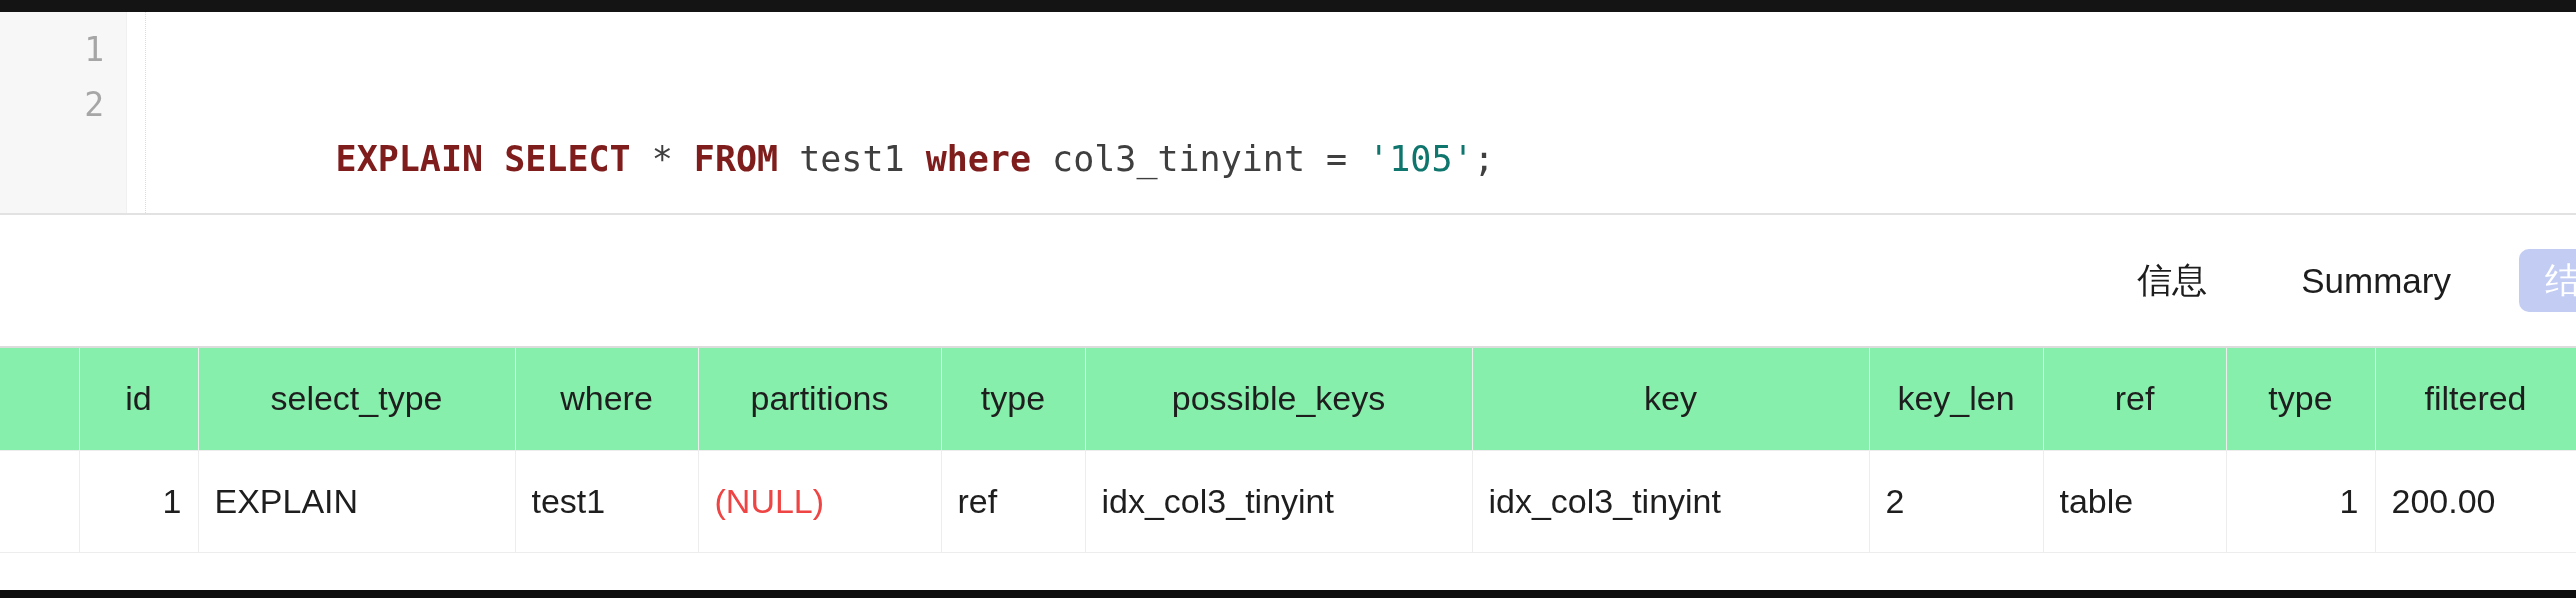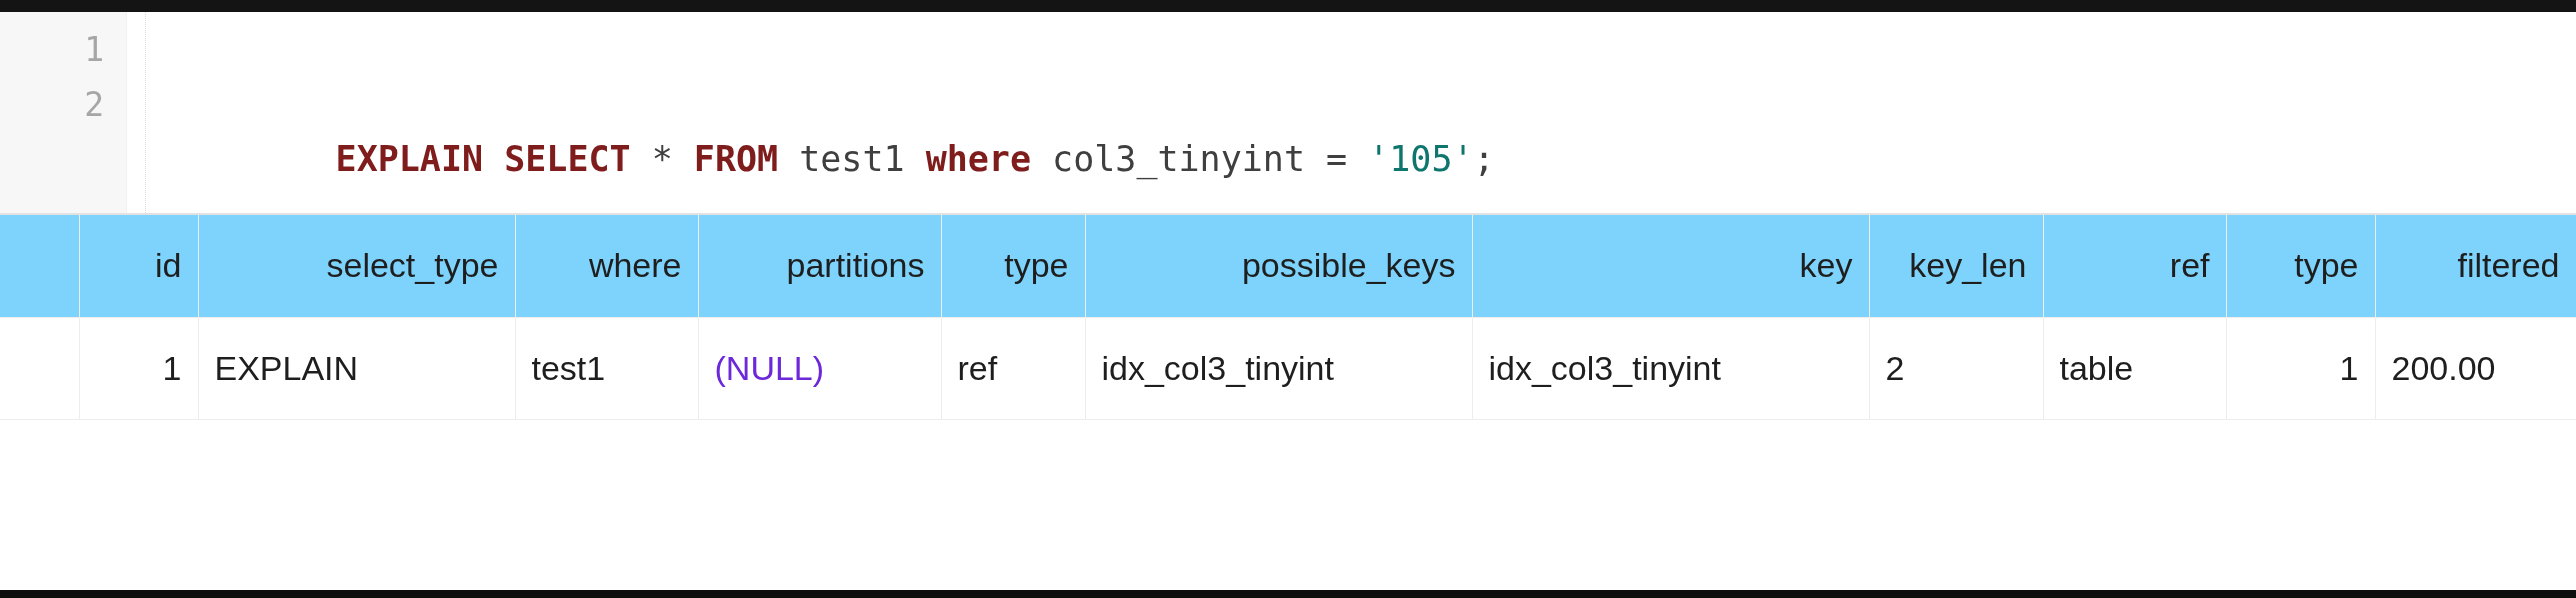--- a/index.html
+++ b/index.html
@@ -146,42 +146,42 @@
     border-bottom: 1px solid #ededed;
     height: 102px;
     padding: 0 16px;
     box-sizing: border-box;
     overflow: hidden;
     white-space: nowrap;
     font-weight: 400;
     vertical-align: middle;
   }
   table.grid th {
-    text-align: right;
-    background: #7dd3fc;
+    text-align: center;
+    background: #86efac;
     color: #1e1e1e;
     margin-left: 24px;
   }
   table.grid td { background: #ffffff; }
 
   .col-sel   { width: 79px;  border-right: 1px solid #e6e6e6 !important; }
   .col-id    { width: 119px; }
   .col-stype { width: 317px; }
   .col-table { width: 183px; }
   .col-part  { width: 243px; }
   .col-type  { width: 144px; }
   .col-pkeys { width: 387px; }
   .col-key   { width: 397px; }
   .col-klen  { width: 174px; }
   .col-ref   { width: 183px; }
   .col-rows  { width: 149px; }
   .col-filt  { width: 201px; border-right: 1px solid #ededed; }
 
   .num { text-align: right; padding-right: 22px; }
-  .null-val { color: #6d28d9; }
+  .null-val { color: #ef4444; }
 
   
   .bottom-strip {
     position: absolute;
     left: 0;
     bottom: 0;
     width: 100%;
     height: 9px;
     background: #0e0e0e;
   }
@@ -203,20 +203,25 @@
     <div class="code-area">
       <div class="indent-guide"></div>
       <div class="code-line"></div>
       <div class="code-line">
         <span id="sql-line-2"><span class="tok-kw">EXPLAIN</span><span class="tok-plain"> </span><span class="tok-kw">SELECT</span><span class="tok-plain"> </span><span class="tok-op">*</span><span class="tok-plain"> </span><span class="tok-kw">FROM</span><span class="tok-plain"> </span><span class="tok-plain">test1</span><span class="tok-plain"> </span><span class="tok-kw">where</span><span class="tok-plain"> </span><span class="tok-plain">col3_tinyint</span><span class="tok-plain"> </span><span class="tok-op">=</span><span class="tok-plain"> </span><span class="tok-str">'105'</span><span class="tok-punc">;</span></span>
       </div>
     </div>
 
   </div>
 
+  <div class="tabbar">
+    <div class="tab cjk">信息</div>
+    <div class="tab">Summary</div>
+    <div class="tab cjk active">结</div>
+  </div>
 
   <div class="grid-wrap">
     <table class="grid">
       <colgroup>
         <col class="col-sel">
         <col class="col-id">
         <col class="col-stype">
         <col class="col-table">
         <col class="col-part">
         <col class="col-type">

